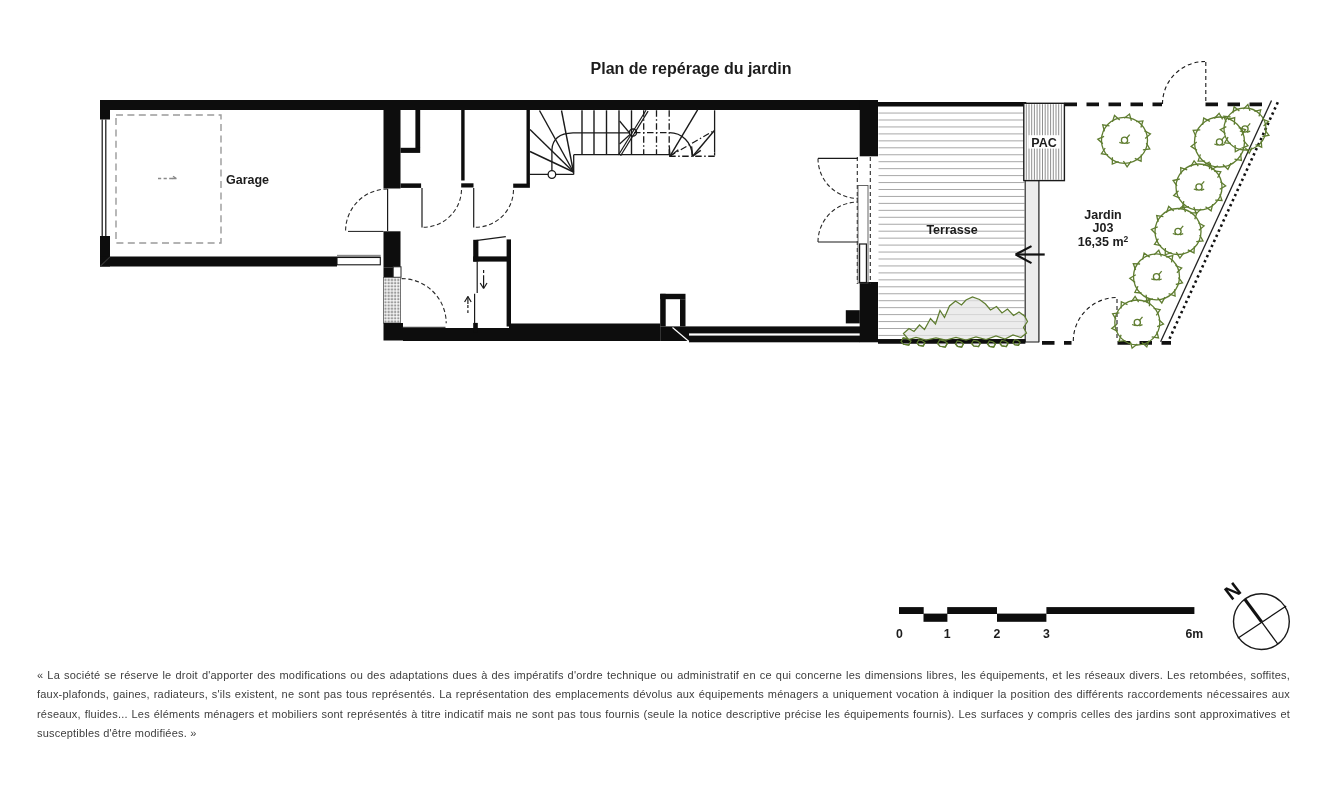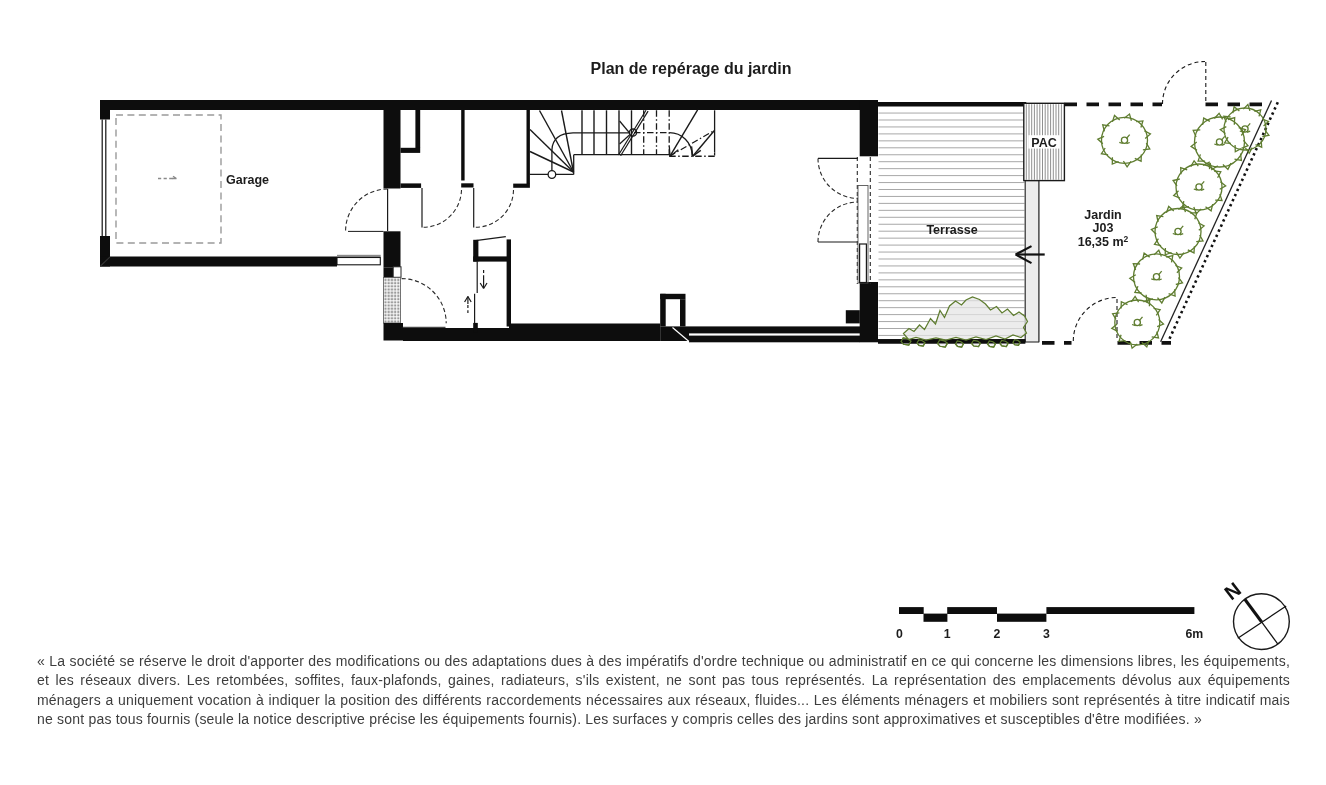--- a/index.html
+++ b/index.html
@@ -1,17 +1,17 @@
 <!DOCTYPE html>
 <html><head><meta charset="utf-8">
 <style>
 html,body{margin:0;padding:0;background:#fff;width:1326px;height:785px;overflow:hidden}
 body{font-family:"Liberation Sans",sans-serif}
 #plan{position:absolute;left:0;top:0}
-#disc{position:absolute;left:37px;top:652px;width:1253px;font-size:14px;line-height:19.3px;
+#disc{position:absolute;left:37px;top:666px;width:1253px;font-size:11px;line-height:19.3px;
 text-align:justify;color:#3d3d3d;letter-spacing:0.2px}
 </style></head>
 <body>
 <div id="plan"><svg width="1326" height="785" viewBox="0 0 1326 785" font-family="Liberation Sans, sans-serif">
       <defs>
         <pattern id="chk" width="3.2" height="3.2" patternUnits="userSpaceOnUse">
           <rect width="3.2" height="3.2" fill="#ffffff"></rect>
           <rect x="0.4" y="0.4" width="2.2" height="2.2" fill="#9a9a9a"></rect>
         </pattern>
       </defs>

